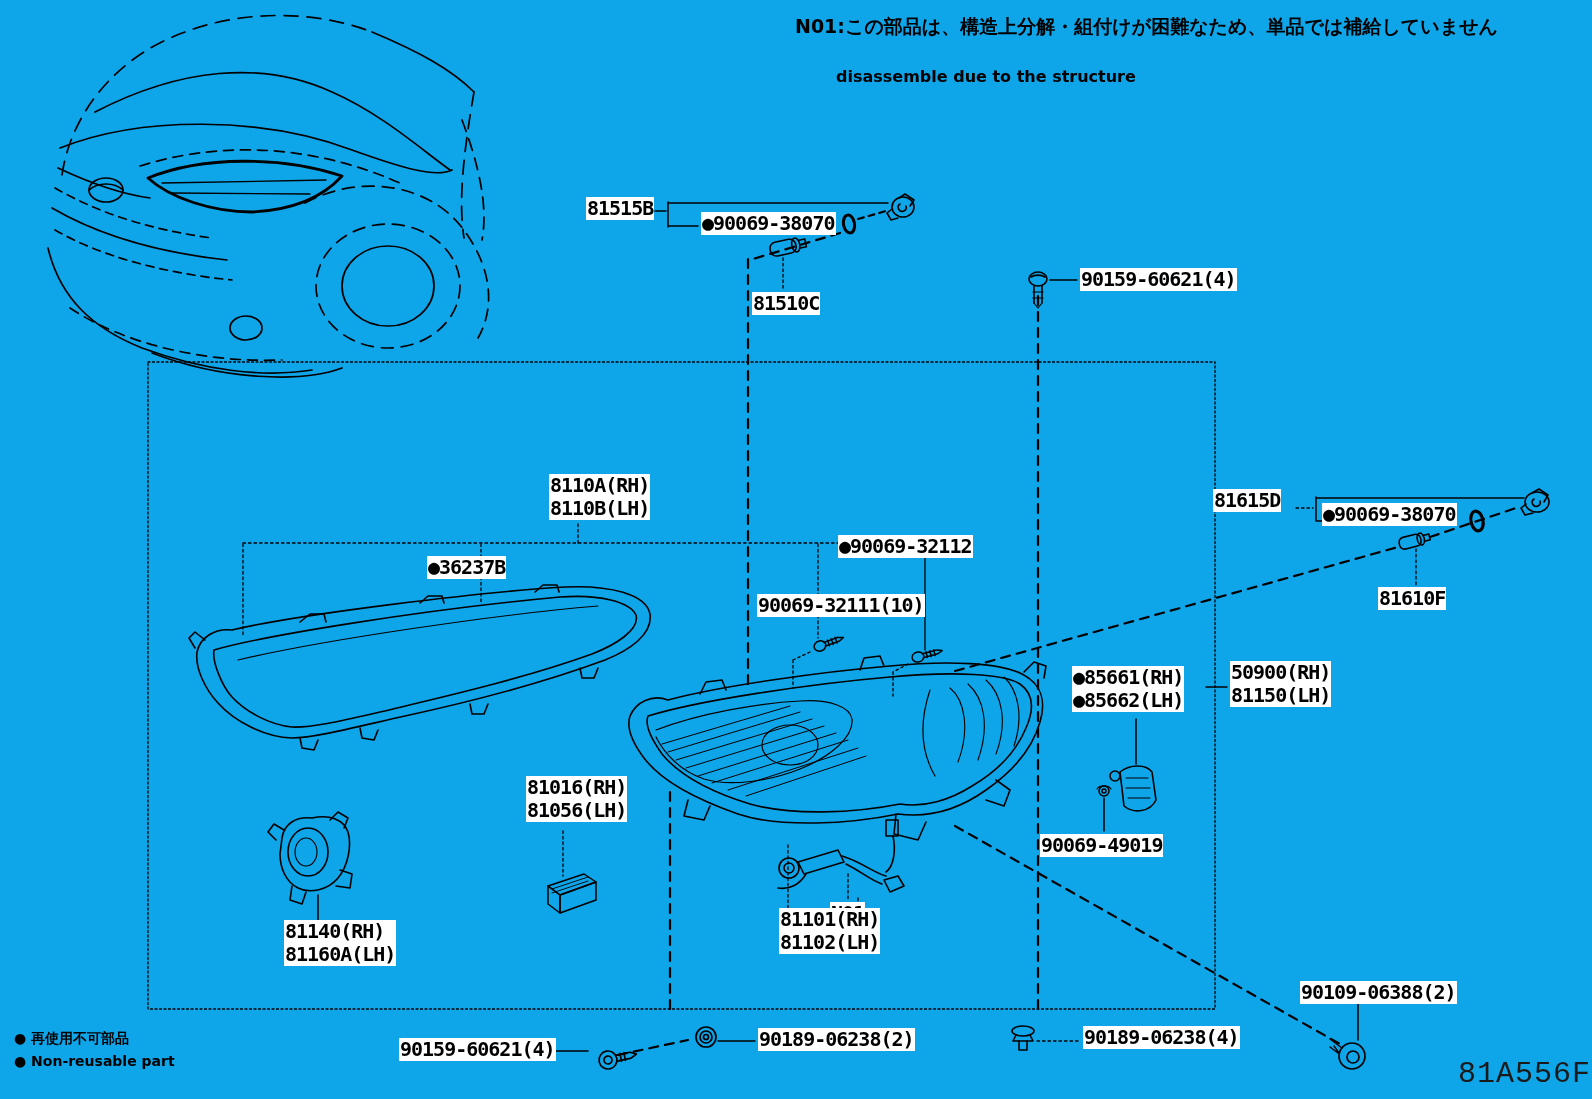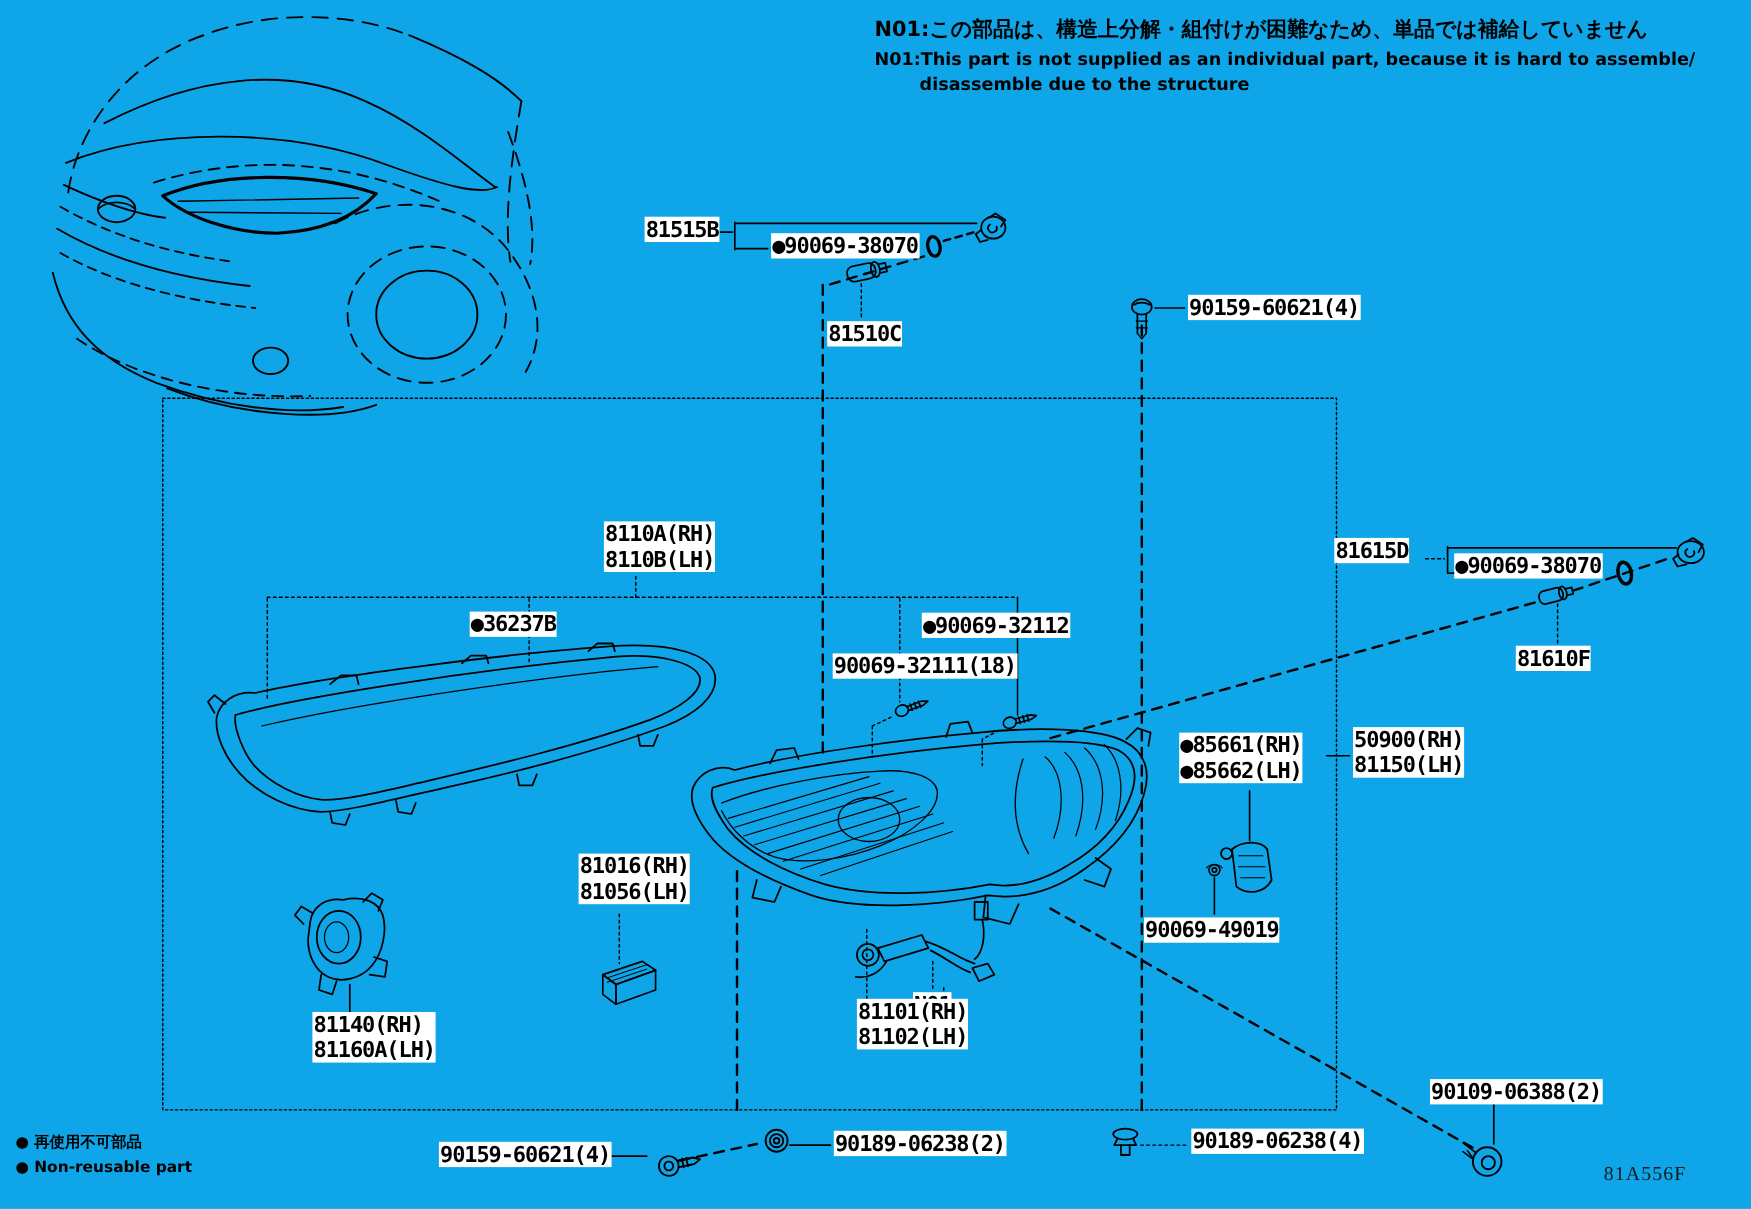--- a/index.html
+++ b/index.html
@@ -7,22 +7,22 @@
           font-family:"DejaVu Sans","Liberation Sans",sans-serif;color:#000;}
   svg.art{position:absolute;left:0;top:0;}
   .co{position:absolute;font-family:"DejaVu Sans Mono","Liberation Mono",monospace;
       font-weight:bold;font-size:20px;line-height:23px;letter-spacing:-1px;
       white-space:nowrap;background:#fff;padding:0 1px;}
   .ln{display:block;}
   .note{position:absolute;font-weight:bold;white-space:nowrap;}
   .note-jp{font-size:19px;}
   .note-en{font-size:16px;}
   .legend{position:absolute;font-weight:bold;font-size:14px;white-space:nowrap;}
-  .figcode{position:absolute;font-family:Liberation Serif, serif;
-           font-weight:normal;font-size:18px;letter-spacing:1px;color:#1a1a1a;}
+  .figcode{position:absolute;font-family:Liberation Mono, monospace;
+           font-weight:normal;font-size:30px;letter-spacing:1px;color:#1a1a1a;}
 </style>
 </head>
 <body>
 
 <div id="canvas">
 
 <svg class="art" width="1592" height="1099" viewBox="0 0 1592 1099" stroke="#000" fill="none" stroke-linecap="round" stroke-linejoin="round">
 
   <rect x="148" y="362" width="1067" height="647" stroke-width="1.3" stroke-dasharray="2 2.5"></rect>
 
@@ -224,35 +224,34 @@
     <path d="M858,219 L886,211" stroke-dasharray="6 5"></path>
     <path d="M1038,296 V1010"></path>
     <path d="M955,671 L1398,547 M1430,537 L1516,508"></path>
     <path d="M955,826 L1340,1044"></path>
     <path d="M670,792 V1010"></path>
     <path d="M618,1055 L688,1040"></path>
   </g>
 </svg>
 
   <div class="note note-jp" style="left:795px;top:14px">N01:この部品は、構造上分解・組付けが困難なため、単品では補給していません</div>
-  <div class="note note-en" style="left:795px;top:44px">N01:This part is not supplied as an individual part, because it is hard to assemble/</div>
   <div class="note note-en" style="left:836px;top:67px">disassemble due to the structure</div>
 
   <div class="co" style="left:586px;top:197px">81515B</div>
   <div class="co" style="left:701px;top:212px">●90069-38070</div>
   <div class="co" style="left:752px;top:292px">81510C</div>
   <div class="co" style="left:1080px;top:268px">90159-60621(4)</div>
 
   <div class="co" style="left:549px;top:474px">
     <span class="ln">8110A(RH)</span>
     <span class="ln">8110B(LH)</span>
   </div>
   <div class="co" style="left:427px;top:556px">●36237B</div>
-  <div class="co" style="left:838px;top:557px">●90069-32112</div>
-  <div class="co" style="left:757px;top:594px">90069-32111(18)</div>
+  <div class="co" style="left:838px;top:535px">●90069-32112</div>
+  <div class="co" style="left:757px;top:594px">90069-32111(10)</div>
 
   <div class="co" style="left:1213px;top:489px">81615D</div>
   <div class="co" style="left:1322px;top:503px">●90069-38070</div>
   <div class="co" style="left:1378px;top:587px">81610F</div>
 
   <div class="co" style="left:1230px;top:661px">
     <span class="ln">50900(RH)</span>
     <span class="ln">81150(LH)</span>
   </div>
   <div class="co" style="left:1072px;top:666px">

